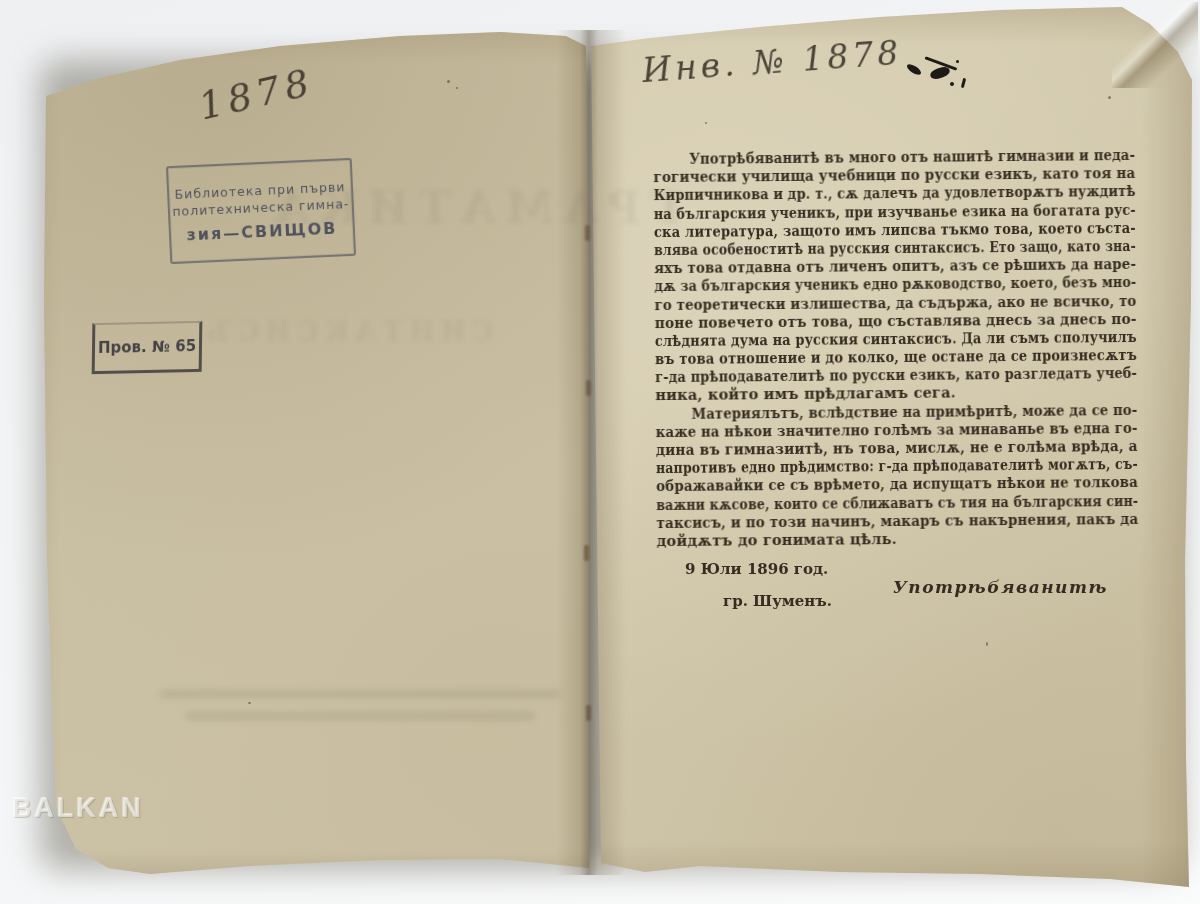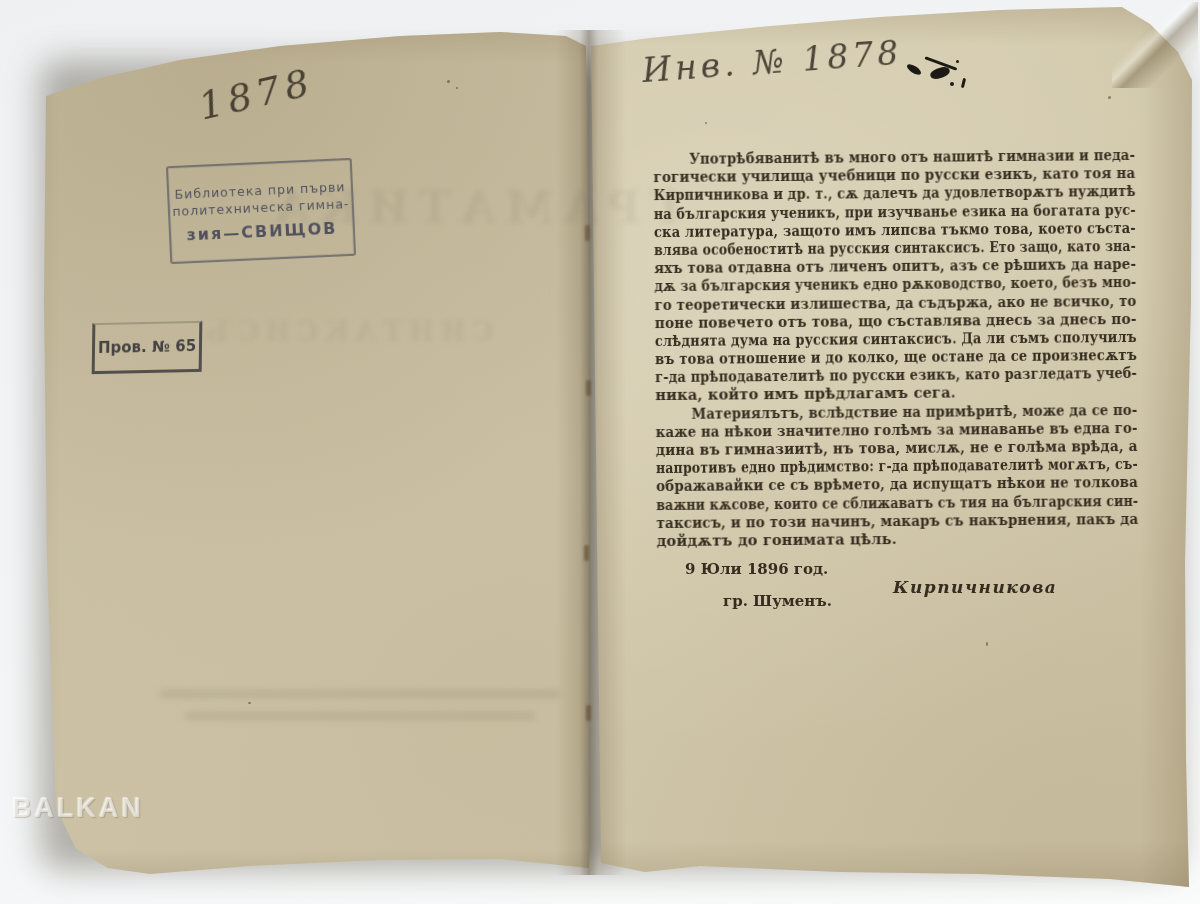--- a/index.html
+++ b/index.html
@@ -158,21 +158,21 @@
         <div class="tline"><span style="transform: scaleX(0.862781);">напротивъ едно прѣдимство: г-да прѣподавателитѣ могѫтъ, съ-</span></div>
         <div class="tline"><span style="transform: scaleX(0.920555);">ображавайки се съ врѣмето, да испущатъ нѣкои не толкова</span></div>
         <div class="tline"><span style="transform: scaleX(0.863264);">важни кѫсове, които се сближаватъ съ тия на българския син-</span></div>
         <div class="tline"><span style="transform: scaleX(0.926026);">таксисъ, и по този начинъ, макаръ съ накърнения, пакъ да</span></div>
         <div class="tline last"><span>дойдѫтъ до гонимата цѣль.</span></div>
       </div>
   </div>
 
   <div class="colophon date-line">9 Юли 1896 год.</div>
   <div class="colophon place-line">гр. Шуменъ.</div>
-  <div class="colophon signature">Кирпичникова</div>
+  <div class="colophon signature">Употрѣбяванитѣ</div>
 
   <i class="speck" style="left:447px;top:80px;width:3px;height:3px;"></i>
   <i class="speck" style="left:456px;top:87px;width:2px;height:2px;"></i>
   <i class="speck" style="left:1108px;top:96px;width:3px;height:3px;"></i>
   <i class="speck" style="left:986px;top:642px;width:2px;height:4px;"></i>
   <i class="speck" style="left:248px;top:702px;width:3px;height:2px;"></i>
   <i class="speck" style="left:705px;top:122px;width:2px;height:2px;"></i>
 
   <div class="watermark">
     <div class="wm1">BALKAN</div>

